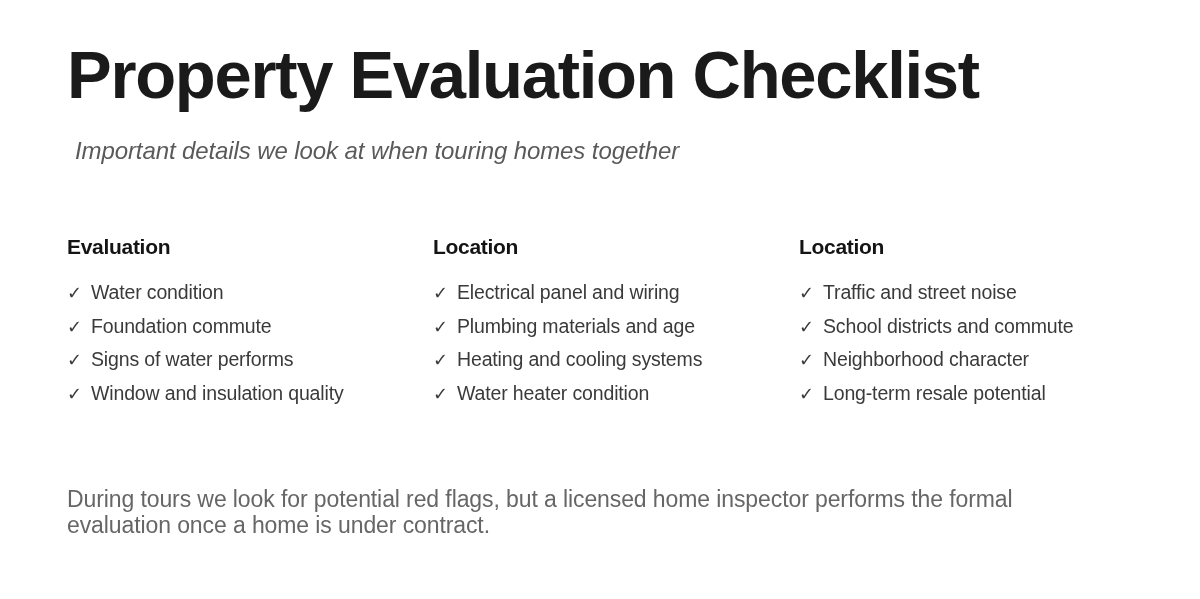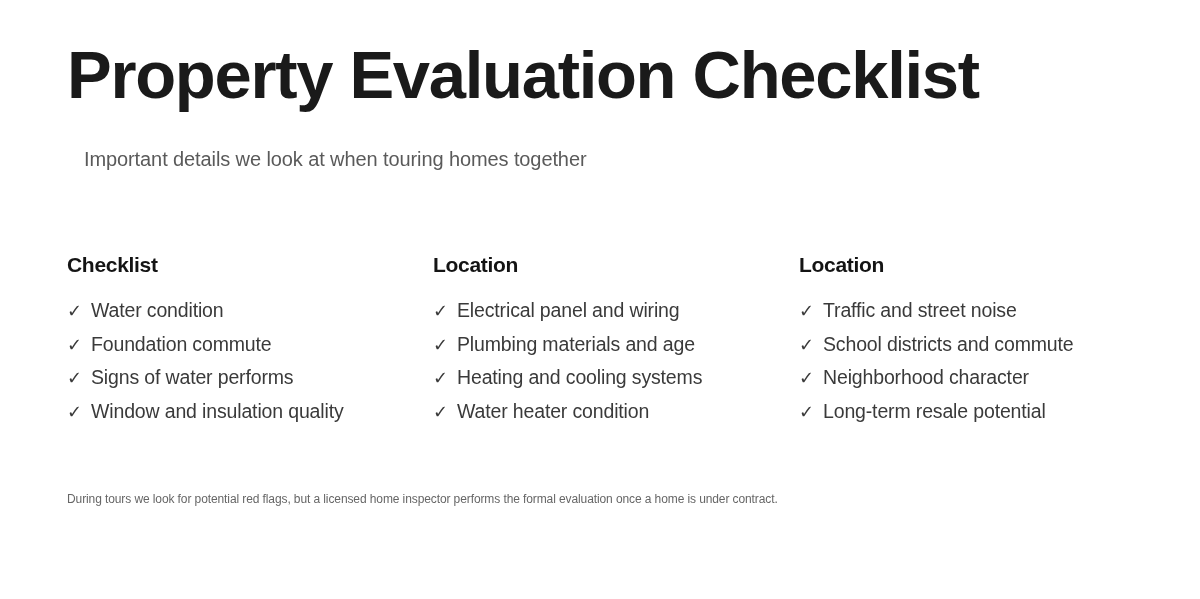--- a/index.html
+++ b/index.html
@@ -30,27 +30,28 @@
   .title {
     margin: 0;
     font-size: 67px;
     line-height: 62px;
     font-weight: 700;
     letter-spacing: -1.3px;
     color: #1a1a1a;
     white-space: nowrap;
   }
   .subtitle {
-    margin: 17px;
+    margin: 8px;
     padding-top: 23px;
-    font-size: 20px;
+    font-size: 24px;
     line-height: 27px;
     font-weight: 400;
     color: #5a5a5a;
     letter-spacing: -0.1px;
+    font-style: italic;
   }
 
   
   .columns {
     display: flex;
     flex-direction: row;
     align-items: flex-start;
     padding-top: 62px;
   }
   .column {
@@ -96,40 +97,40 @@
     flex: 0 1 auto;
   }
 
   
   .footnote {
     position: absolute;
     left: 67px;
     top: 487px;
     width: 1045px;
     margin: 0;
-    font-size: 12px;
+    font-size: 23px;
     line-height: 25.5px;
     color: #666666;
     letter-spacing: -0.1px;
   }
 </style>
 </head>
 <body>
 
 <div class="page">
 
   <div class="header">
     <h1 class="title">Property Evaluation Checklist</h1>
     <p class="subtitle">Important details we look at when touring homes together</p>
   </div>
 
   <div class="columns">
 
     <div class="column">
-      <h2 class="column-title">Checklist</h2>
+      <h2 class="column-title">Evaluation</h2>
       <ul class="checklist">
         <li class="check-item">
           <span class="check-mark">✓</span>
           <span class="check-label">Water condition</span>
         </li>
         <li class="check-item">
           <span class="check-mark">✓</span>
           <span class="check-label">Foundation commute</span>
         </li>
         <li class="check-item">

